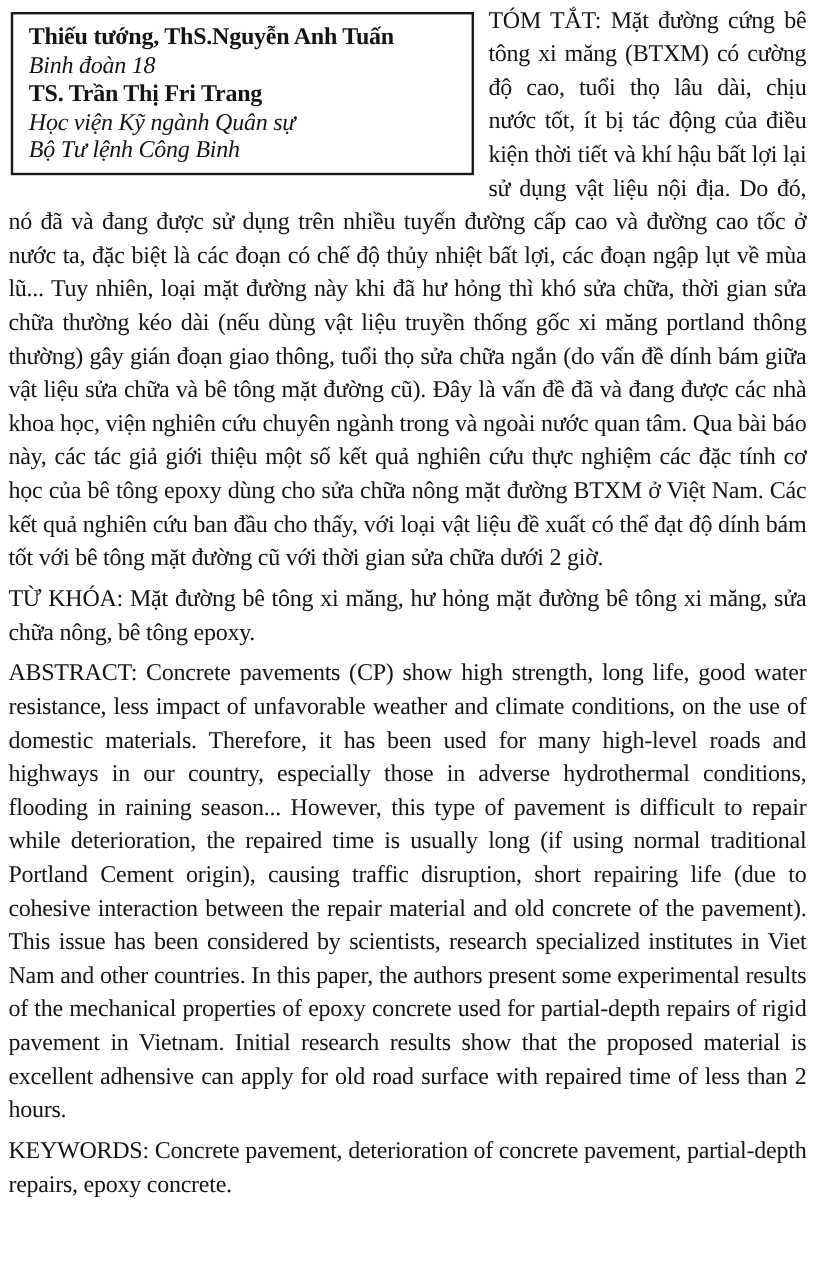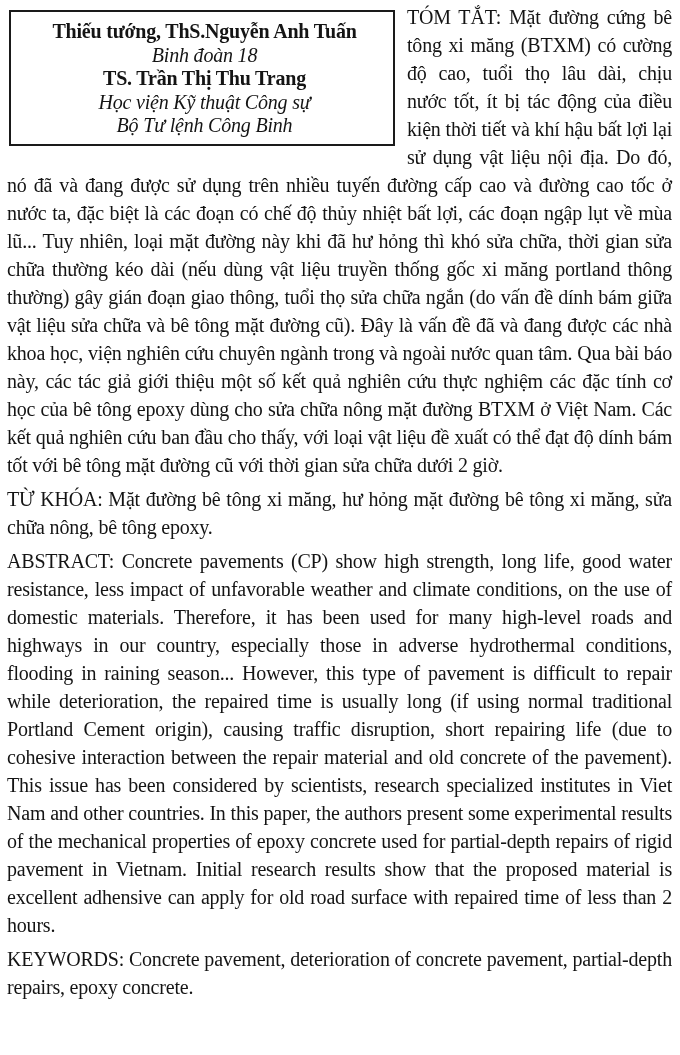--- a/index.html
+++ b/index.html
@@ -23,21 +23,20 @@
   }
   .author-box {
     float: left;
     box-sizing: border-box;
     width: 386px;
     border: 2px solid #1a1a1a;
     padding: 8px 8px 6px 13px;
     margin: 7px 12px 24px 2px;
     line-height: 23.5px;
     background: #ffffff;
-    text-align: center;
   }
   .author-name {
     font-weight: bold;
     white-space: nowrap;
   }
   .author-aff {
     font-style: italic;
     white-space: nowrap;
   }
   p {
@@ -52,22 +51,22 @@
   }
 </style>
 </head>
 <body>
 
 <div class="page">
 
   <div class="author-box">
     <div class="author-name">Thiếu tướng, ThS.Nguyễn Anh Tuấn</div>
     <div class="author-aff">Binh đoàn 18</div>
-    <div class="author-name">TS. Trần Thị Thu Trang</div>
-    <div class="author-aff">Học viện Kỹ thuật Công sự</div>
+    <div class="author-name">TS. Trần Thị Fri Trang</div>
+    <div class="author-aff">Học viện Kỹ ngành Quân sự</div>
     <div class="author-aff">Bộ Tư lệnh Công Binh</div>
   </div>
 
   <p>
     <span class="lead">TÓM TẮT:</span><span> Mặt đường cứng bê tông xi măng (BTXM) có cường độ cao, tuổi thọ lâu dài, chịu nước tốt, ít bị tác động của điều kiện thời tiết và khí hậu bất lợi lại sử dụng vật liệu nội địa. Do đó, nó đã và đang được sử dụng trên nhiều tuyến đường cấp cao và đường cao tốc ở nước ta, đặc biệt là các đoạn có chế độ thủy nhiệt bất lợi, các đoạn ngập lụt về mùa lũ... Tuy nhiên, loại mặt đường này khi đã hư hỏng thì khó sửa chữa, thời gian sửa chữa thường kéo dài (nếu dùng vật liệu truyền thống gốc xi măng portland thông thường) gây gián đoạn giao thông, tuổi thọ sửa chữa ngắn (do vấn đề dính bám giữa vật liệu sửa chữa và bê tông mặt đường cũ). Đây là vấn đề đã và đang được các nhà khoa học, viện nghiên cứu chuyên ngành trong và ngoài nước quan tâm. Qua bài báo này, các tác giả giới thiệu một số kết quả nghiên cứu thực nghiệm các đặc tính cơ học của bê tông epoxy dùng cho sửa chữa nông mặt đường BTXM ở Việt Nam. Các kết quả nghiên cứu ban đầu cho thấy, với loại vật liệu đề xuất có thể đạt độ dính bám tốt với bê tông mặt đường cũ với thời gian sửa chữa dưới 2 giờ.</span>
   </p>
 
   <p>
     <span class="lead">TỪ KHÓA:</span><span> Mặt đường bê tông xi măng, hư hỏng mặt đường bê tông xi măng, sửa chữa nông, bê tông epoxy.</span>
   </p>

